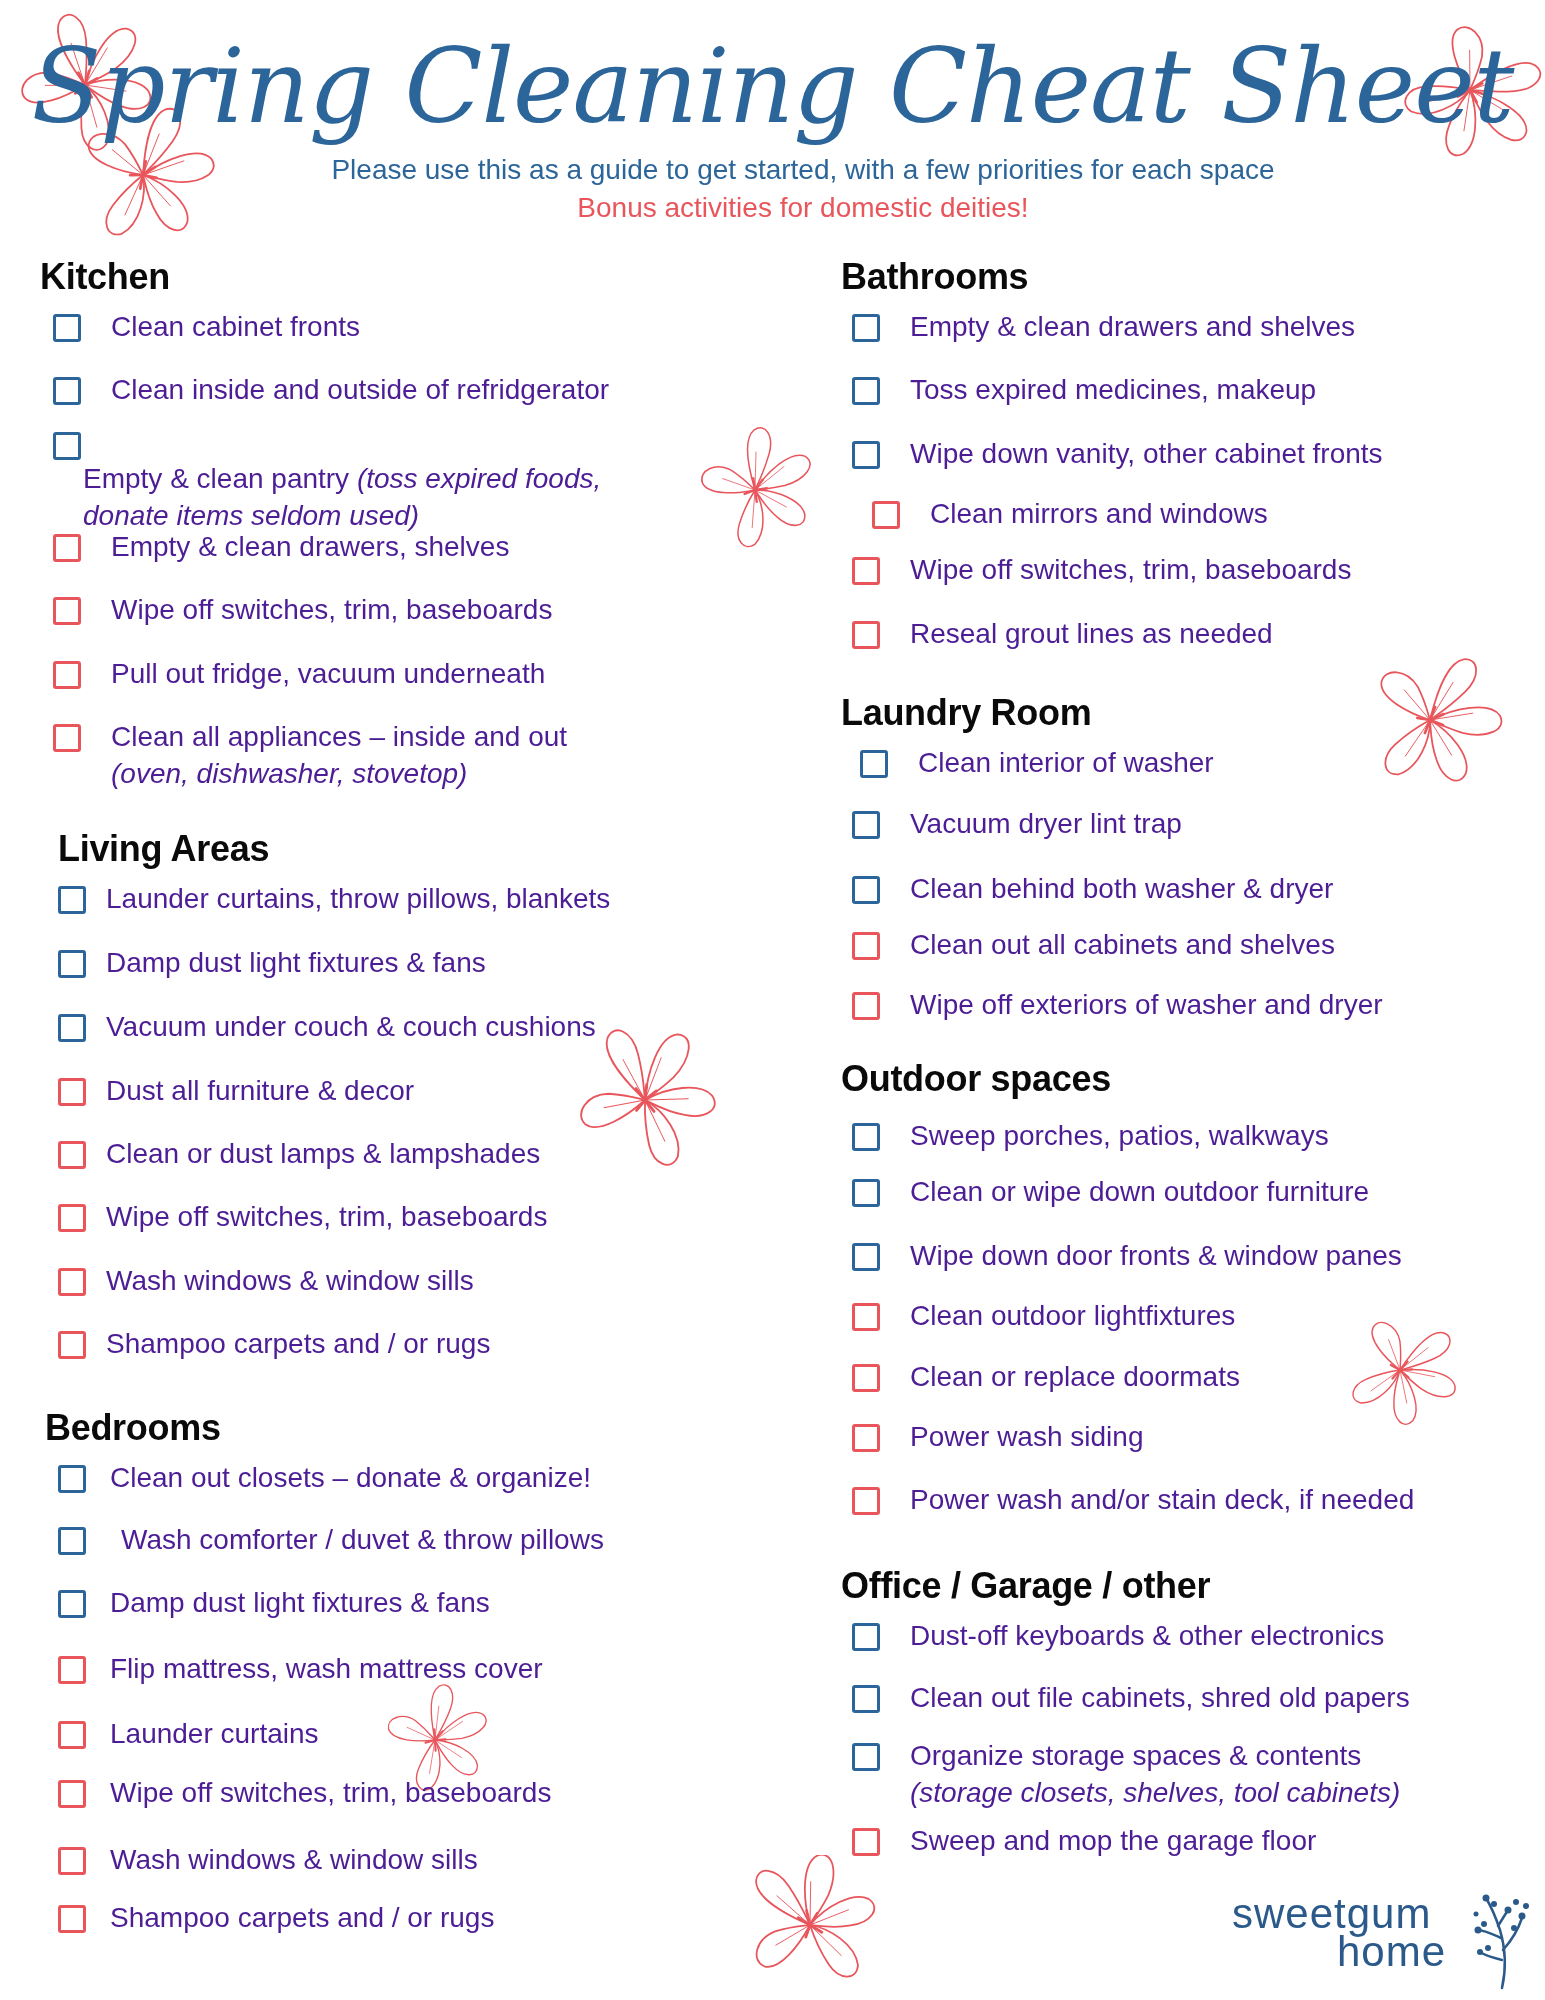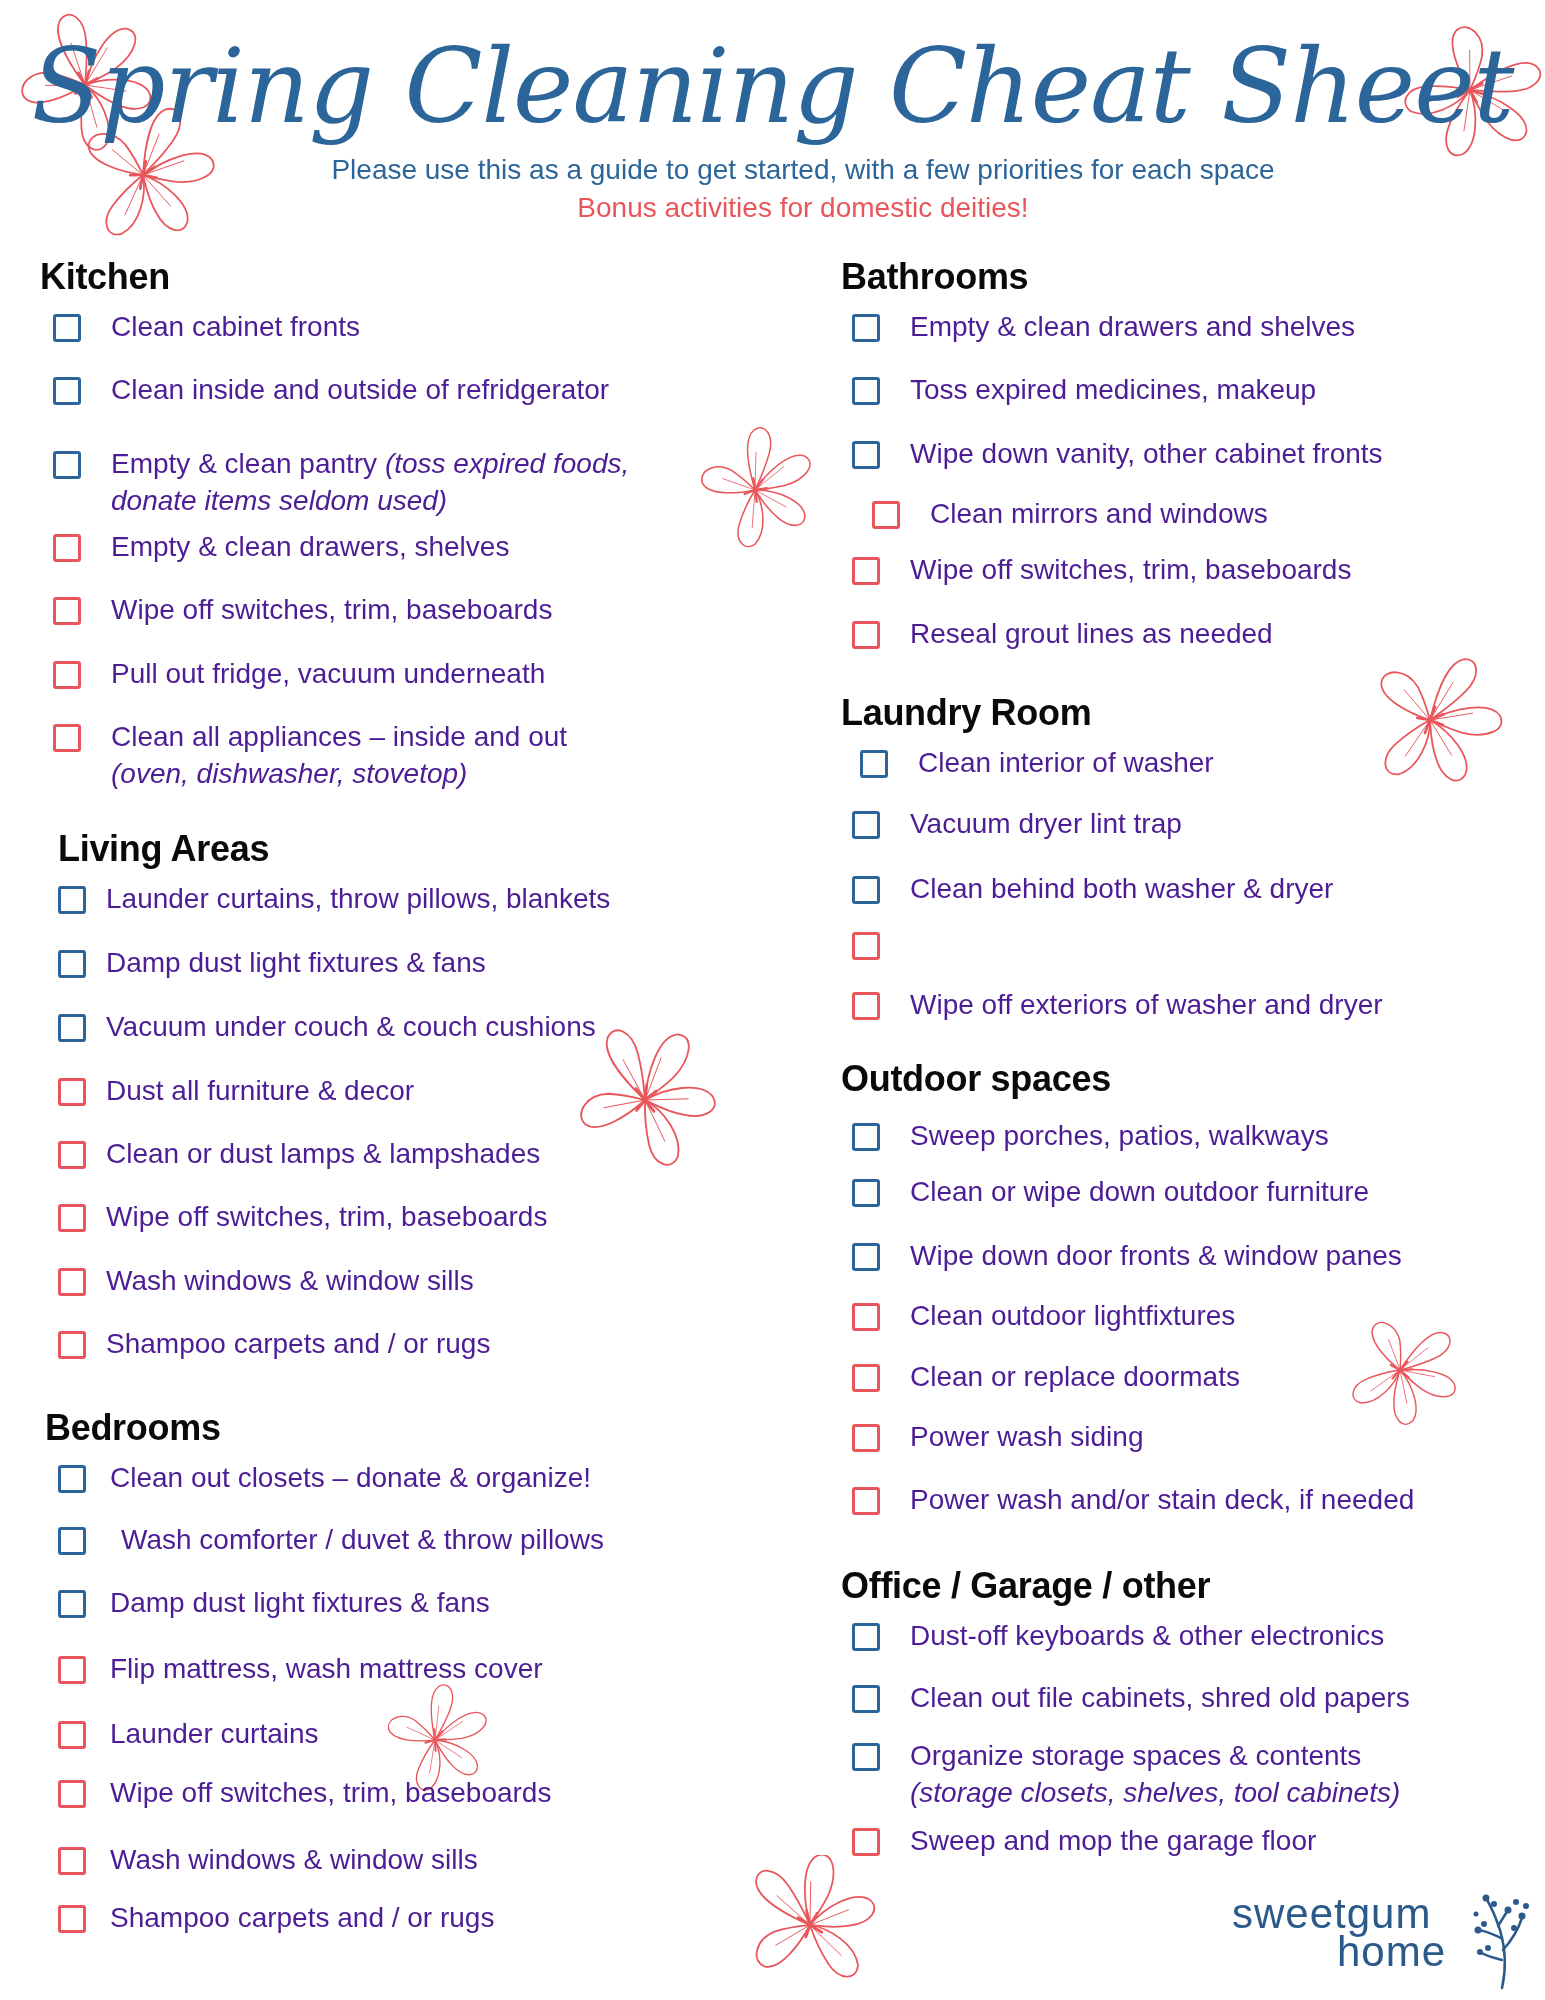--- a/index.html
+++ b/index.html
@@ -94,21 +94,21 @@
 <div class="section" style="left:40px;top:256px;width:700px;height:540px;">
   <h2>Kitchen</h2>
   <div class="item" style="left:13px;top:52px;">
     <span class="box"></span>
     <span class="txt">Clean cabinet fronts</span>
     </div>
   <div class="item" style="left:13px;top:115px;">
     <span class="box"></span>
     <span class="txt">Clean inside and outside of refridgerator</span>
     </div>
-  <div class="item" style="left:13px;top:189px;">
+  <div class="item" style="left:13px;top:170px;flex-direction:column;">
     <span class="box"></span>
     <span class="txt"><span>Empty &amp; clean pantry </span><i>(toss expired foods,</i><br><i>donate items seldom used)</i></span>
     </div>
   <div class="item" style="left:13px;top:272px;">
     <span class="box red"></span>
     <span class="txt">Empty &amp; clean drawers, shelves</span>
     </div>
   <div class="item" style="left:13px;top:335px;">
     <span class="box red"></span>
     <span class="txt">Wipe off switches, trim, baseboards</span>
@@ -232,20 +232,21 @@
   <div class="item" style="left:11px;top:113px;">
     <span class="box"></span>
     <span class="txt">Vacuum dryer lint trap</span>
     </div>
   <div class="item" style="left:11px;top:178px;">
     <span class="box"></span>
     <span class="txt">Clean behind both washer &amp; dryer</span>
     </div>
   <div class="item" style="left:11px;top:234px;">
     <span class="box red"></span>
+    <span class="txt">Clean out all cabinets and shelves</span>
     </div>
   <div class="item" style="left:11px;top:294px;">
     <span class="box red"></span>
     <span class="txt">Wipe off exteriors of washer and dryer</span>
     </div>
 </div>
 
 <div class="section" style="left:841px;top:1058px;width:680px;height:480px;">
   <h2>Outdoor spaces</h2>
   <div class="item" style="left:11px;top:59px;">

